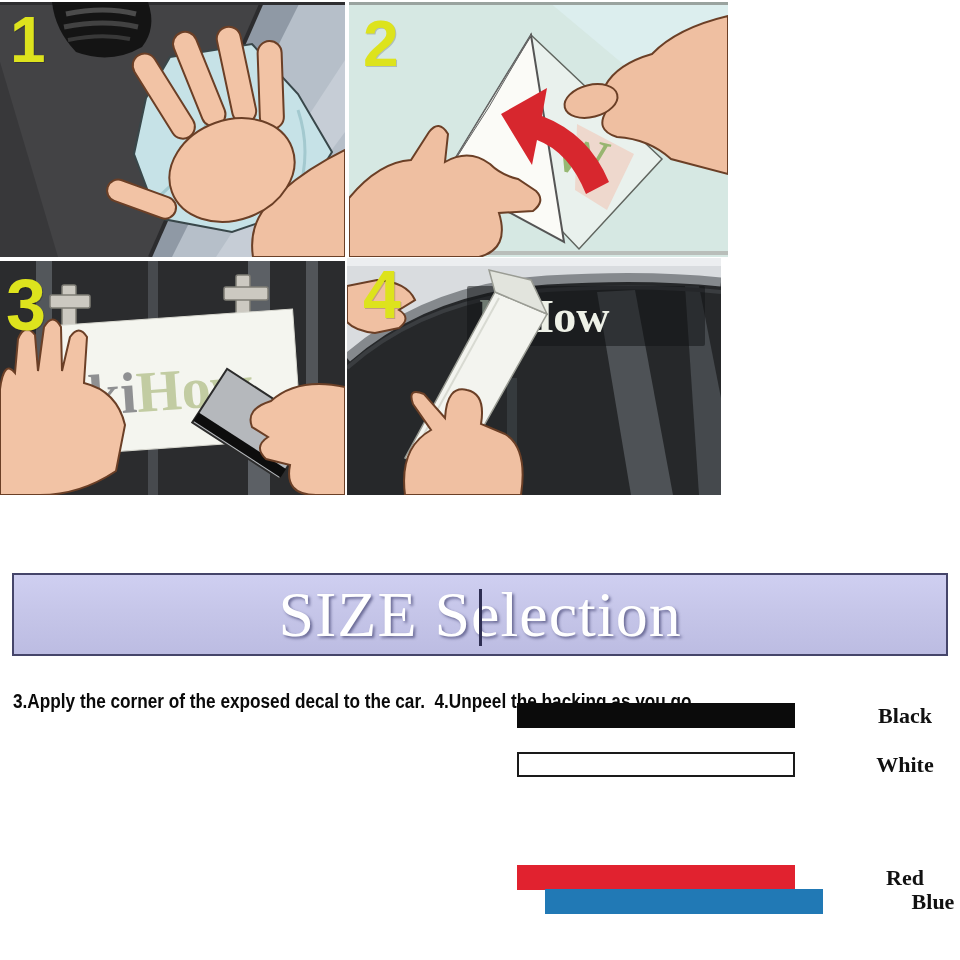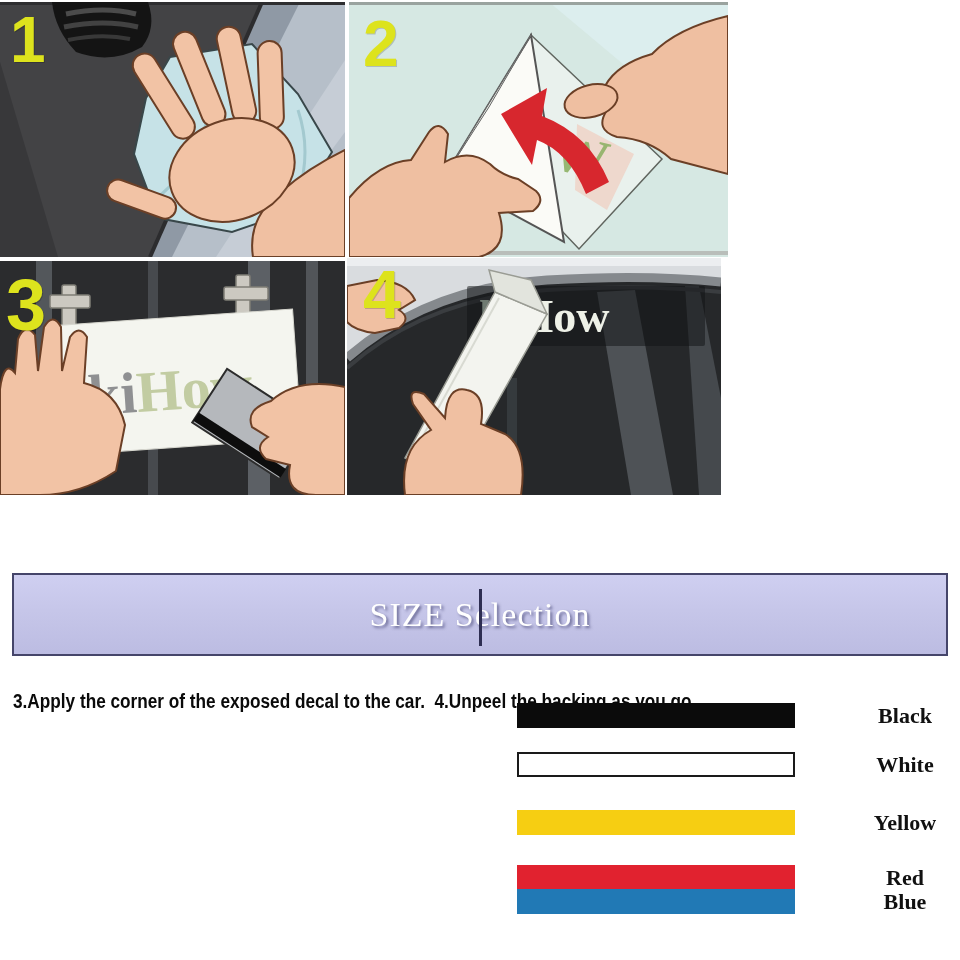--- a/index.html
+++ b/index.html
@@ -25,32 +25,32 @@
   .instructions{position:absolute;left:13px;top:498px;width:940px;
                 font-weight:900;font-size:20px;line-height:37px;color:#0a0a0a;
                 letter-spacing:0px;white-space:pre;transform:scaleX(.86);transform-origin:left top;}
 
   
   .banner{position:absolute;left:12px;top:573px;width:936px;height:83px;box-sizing:border-box;
           border:2px solid #45456a;
           background:linear-gradient(180deg,#cfcff1 0%,#c6c6e9 45%,#bcbce2 100%);
           display:flex;align-items:center;}
   .banner-cell{flex:1;text-align:center;font-family:"Liberation Serif",serif;
-               font-size:34px;color:#ffffff;letter-spacing:1px;
+               font-size:64px;color:#ffffff;letter-spacing:1px;
                text-shadow:2px 2px 3px rgba(95,95,140,.9);}
   .banner-divider{position:absolute;left:465px;top:14px;height:57px;width:3px;background:#2e2e52;}
 
   
   .swatch-row{position:absolute;left:0;width:884px;height:25px;}
   .swatch-bar{position:absolute;left:517px;width:278px;height:25px;box-sizing:border-box;}
   .swatch-label{position:absolute;left:855px;width:100px;text-align:center;
                 font-family:"Liberation Serif",serif;font-weight:700;font-size:22px;color:#111;
                 line-height:25px;}
   #swatch-0{top:703px;} #swatch-1{top:752px;} #swatch-2{top:810px;}
-  #swatch-3{top:865px;padding-left:46px;} #swatch-4{top:889px;}
+  #swatch-3{top:865px;padding-left:46px;} #swatch-4{top:889px;margin-left:28px;}
 
   .decal-serif{font-family:"Liberation Serif",serif;font-weight:700;}
 </style>
 </head>
 <body>
 
 <div class="page">
 
   <div class="panel" id="panel1">
     <svg width="345" height="255" viewBox="0 0 345 255">
@@ -181,24 +181,20 @@
   </div>
 
   <div class="swatch-row" id="swatch-0">
     <div class="swatch-bar" style="background: rgb(11, 11, 11);"></div>
     <div class="swatch-label">Black</div>
   </div>
   <div class="swatch-row" id="swatch-1">
     <div class="swatch-bar" style="background: rgb(255, 255, 255); border: 2px solid rgb(26, 26, 26);"></div>
     <div class="swatch-label">White</div>
   </div>
-  <div class="swatch-row" id="swatch-2">
-    <div class="swatch-bar" style="background: rgb(246, 206, 18);"></div>
-    <div class="swatch-label">Yellow</div>
-  </div>
   <div class="swatch-row" id="swatch-3">
     <div class="swatch-bar" style="background: rgb(225, 34, 47);"></div>
     <div class="swatch-label">Red</div>
   </div>
   <div class="swatch-row" id="swatch-4">
     <div class="swatch-bar" style="background: rgb(33, 121, 181);"></div>
     <div class="swatch-label">Blue</div>
   </div>
 
 </div>

